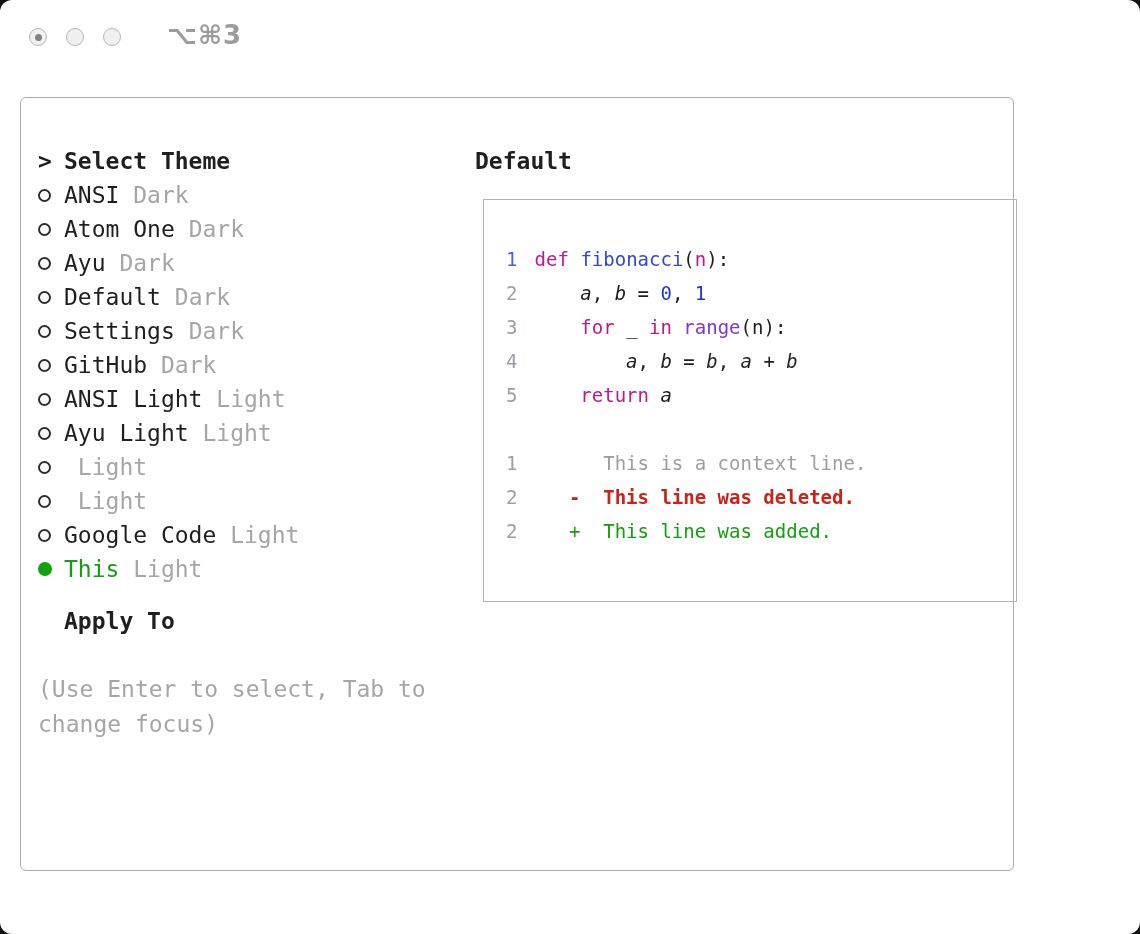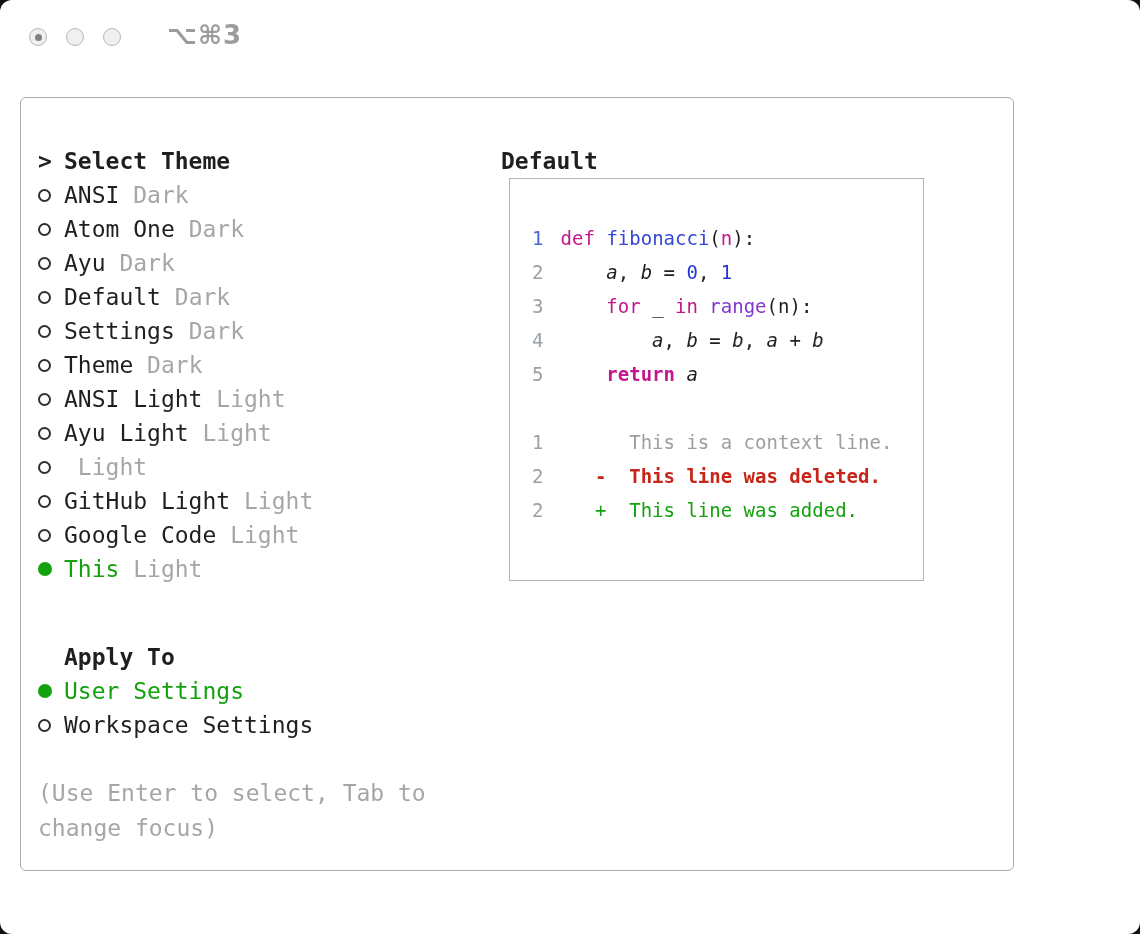--- a/index.html
+++ b/index.html
@@ -44,28 +44,28 @@
   .row { display: flex; align-items: center; height: 34px; white-space: pre; }
   .title-row { font-weight: bold; }
   .title-marker { width: 26px; }
   .marker { width: 26px; display: flex; align-items: center; }
   .radio { width: 13px; height: 13px; border: 2px solid #2e2e2e; border-radius: 50%; }
   .radio.on { width: 14px; height: 14px; border: none; background: var(--c-green); }
   .t-name { color: var(--c-text); }
   .t-name.sel { color: var(--c-green); }
   .t-variant { color: var(--c-muted); margin-left: 1ch; }
 
-  .apply-title { margin-top: 54px; margin-left: 26px; font-weight: bold; line-height: 34px; height: 34px; }
+  .apply-title { margin-top: 18px; margin-left: 26px; font-weight: bold; line-height: 34px; height: 34px; }
   .hint { margin-top: 34px; width: 420px; color: var(--c-muted); line-height: 35px; }
 
   
   .preview-title { margin-left: 17px; font-weight: bold; height: 34px; line-height: 34px; }
   .preview-box {
-    margin-left: 25px; 
-    width: 415px; height: 403px;
+    margin-left: 25px; margin-top: 21px;
+    width: 534px; height: 403px;
     border: 1px solid #b0b4b8;
     padding: 42px 0 0 22px;
     font-size: 19px; line-height: 34px;
   }
   .code-line { white-space: pre; height: 34px; }
   .ln { display: inline-block; width: 1ch; margin-right: 1.5ch; }
 </style>
 </head>
 <body>
 
@@ -87,47 +87,43 @@
       <span class="title-marker">&gt;</span>
       <span>Select Theme</span>
     </div>
 
     <div>
         <div class="row"><span class="marker"><span class="radio"></span></span><span class="t-name">ANSI</span><span class="t-variant">Dark</span></div>
         <div class="row"><span class="marker"><span class="radio"></span></span><span class="t-name">Atom One</span><span class="t-variant">Dark</span></div>
         <div class="row"><span class="marker"><span class="radio"></span></span><span class="t-name">Ayu</span><span class="t-variant">Dark</span></div>
         <div class="row"><span class="marker"><span class="radio"></span></span><span class="t-name">Default</span><span class="t-variant">Dark</span></div>
         <div class="row"><span class="marker"><span class="radio"></span></span><span class="t-name">Settings</span><span class="t-variant">Dark</span></div>
-        <div class="row"><span class="marker"><span class="radio"></span></span><span class="t-name">Theme</span><span class="t-variant">Dark</span></div>
+        <div class="row"><span class="marker"><span class="radio"></span></span><span class="t-name">GitHub</span><span class="t-variant">Dark</span></div>
         <div class="row"><span class="marker"><span class="radio"></span></span><span class="t-name">ANSI Light</span><span class="t-variant">Light</span></div>
         <div class="row"><span class="marker"><span class="radio"></span></span><span class="t-name">Ayu Light</span><span class="t-variant">Light</span></div>
         <div class="row"><span class="marker"><span class="radio"></span></span><span class="t-variant">Light</span></div>
-        <div class="row"><span class="marker"><span class="radio"></span></span><span class="t-name">GitHub Light</span><span class="t-variant">Light</span></div>
+        <div class="row"><span class="marker"><span class="radio"></span></span><span class="t-variant">Light</span></div>
         <div class="row"><span class="marker"><span class="radio"></span></span><span class="t-name">Google Code</span><span class="t-variant">Light</span></div>
         <div class="row"><span class="marker"><span class="radio on"></span></span><span class="t-name sel">This</span><span class="t-variant">Light</span></div>
       </div>
 
     <div class="apply-title">Apply To</div>
 
-    <div>
-        <div class="row"><span class="marker"><span class="radio on"></span></span><span class="t-name sel">User Settings</span></div>
-        <div class="row"><span class="marker"><span class="radio"></span></span><span class="t-name">Workspace Settings</span></div>
-      </div>
 
     <div class="hint">(Use Enter to select, Tab to change focus)</div>
   </div>
 
   <div class="right-col">
     <div class="preview-title">Default</div>
     <div class="preview-box">
         <div class="code-line"><span class="ln" style="color: var(--c-lineNumberActive);">1</span><span style="color: var(--c-keyword);">def</span><span style="color: var(--c-plain);"> </span><span style="color: var(--c-function);">fibonacci</span><span style="color: var(--c-plain);">(</span><span style="color: var(--c-keyword);">n</span><span style="color: var(--c-plain);">):</span></div>
         <div class="code-line"><span class="ln" style="color: var(--c-lineNumber);">2</span><span style="color: var(--c-plain);">    </span><span style="color: var(--c-variable); font-style: italic;">a</span><span style="color: var(--c-plain);">, </span><span style="color: var(--c-variable); font-style: italic;">b</span><span style="color: var(--c-plain);"> = </span><span style="color: var(--c-number);">0</span><span style="color: var(--c-plain);">, </span><span style="color: var(--c-number);">1</span></div>
         <div class="code-line"><span class="ln" style="color: var(--c-lineNumber);">3</span><span style="color: var(--c-plain);">    </span><span style="color: var(--c-keyword);">for</span><span style="color: var(--c-plain);"> _ </span><span style="color: var(--c-keyword);">in</span><span style="color: var(--c-plain);"> </span><span style="color: var(--c-call);">range</span><span style="color: var(--c-plain);">(n):</span></div>
         <div class="code-line"><span class="ln" style="color: var(--c-lineNumber);">4</span><span style="color: var(--c-plain);">        </span><span style="color: var(--c-variable); font-style: italic;">a</span><span style="color: var(--c-plain);">, </span><span style="color: var(--c-variable); font-style: italic;">b</span><span style="color: var(--c-plain);"> = </span><span style="color: var(--c-variable); font-style: italic;">b</span><span style="color: var(--c-plain);">, </span><span style="color: var(--c-variable); font-style: italic;">a</span><span style="color: var(--c-plain);"> + </span><span style="color: var(--c-variable); font-style: italic;">b</span></div>
-        <div class="code-line"><span class="ln" style="color: var(--c-lineNumber);">5</span><span style="color: var(--c-plain);">    </span><span style="color: var(--c-keyword); font-weight: bold;">return</span><span style="color: var(--c-plain);"> </span><span style="color: var(--c-variable); font-style: italic;">a</span></div>
+        <div class="code-line"><span class="ln" style="color: var(--c-lineNumber);">5</span><span style="color: var(--c-plain);">    </span><span style="color: var(--c-keyword);">return</span><span style="color: var(--c-plain);"> </span><span style="color: var(--c-variable); font-style: italic;">a</span></div>
         <div class="code-line"> </div>
         <div class="code-line"><span class="ln" style="color: var(--c-lineNumber);">1</span><span style="color: var(--c-context);">      This is a context line.</span></div>
         <div class="code-line"><span class="ln" style="color: var(--c-lineNumber);">2</span><span style="color: var(--c-deleted); font-weight: bold;">   -  This line was deleted.</span></div>
         <div class="code-line"><span class="ln" style="color: var(--c-lineNumber);">2</span><span style="color: var(--c-added);">   +  This line was added.</span></div>
       </div>
   </div>
 
 </div>
 
 </body></html>

